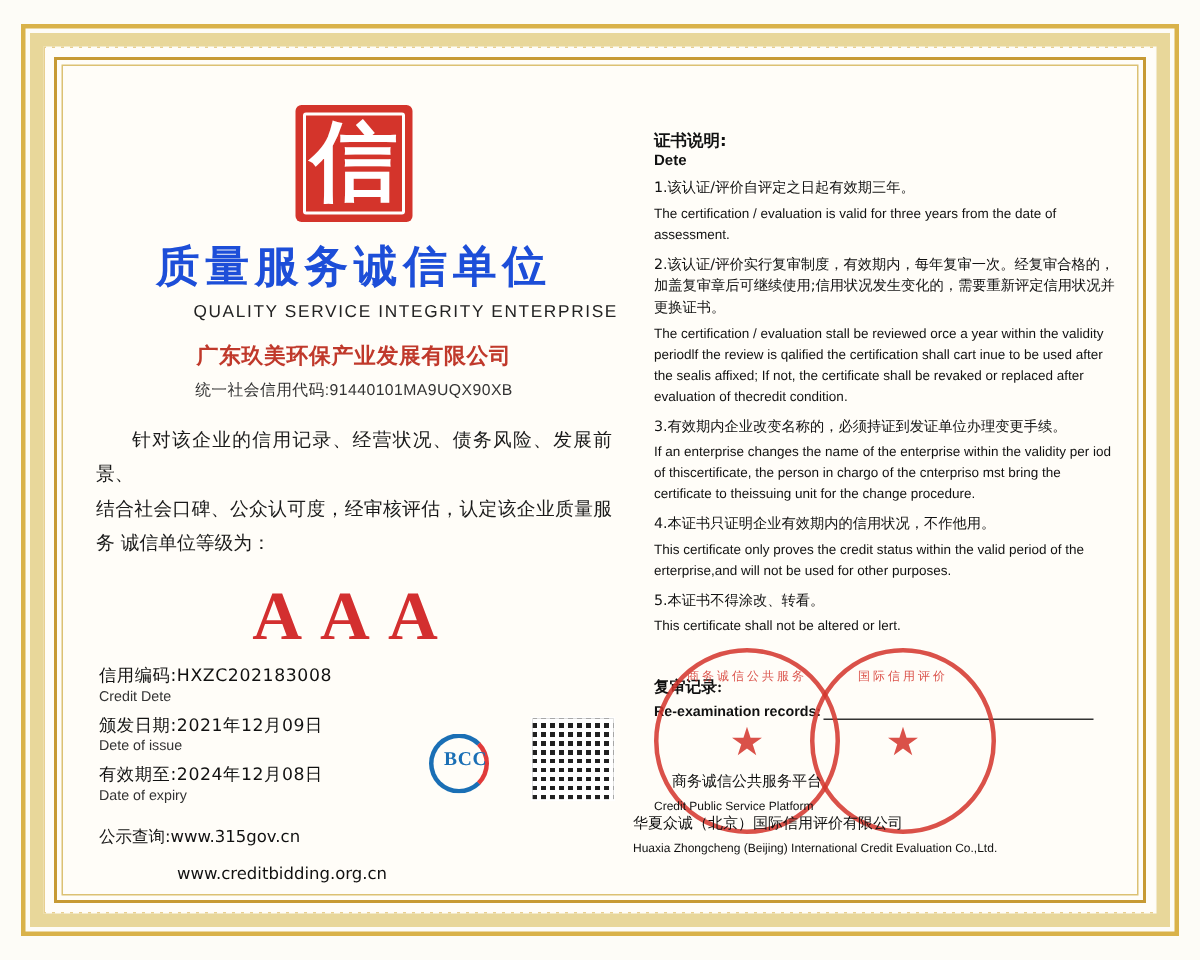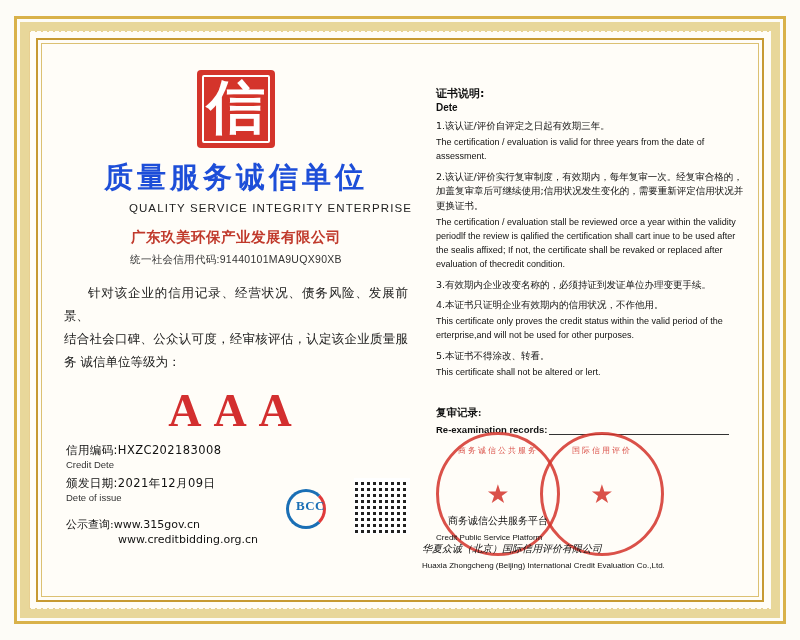--- a/index.html
+++ b/index.html
@@ -160,21 +160,21 @@
   }
   .field .en{
     font-size:9.5px;color:#333;margin-top:1px;
   }
   .footer-links{
     margin-top:14px;padding-left:6px;
     font-size:11px;color:#111;
     font-family:"DejaVu Sans", sans-serif;
   }
   .footer-links .line2{
-    display:block;margin-top:1px;margin-left:52px;
+    display:block;margin-top:11px;margin-left:52px;
   }
   .badges{
     position:absolute;left:240px;bottom:56px;
     display:flex;align-items:center;
   }
   .bcc{
     width:56px;height:34px;position:relative;margin-right:12px;text-decoration:underline;
   }
   .bcc .ring{
     position:absolute;left:0;top:0;width:34px;height:34px;
@@ -259,21 +259,20 @@
   }
   .stamp-text-en{
     position:absolute;left:18px;bottom:48px;
     font-size:8px;color:#111;white-space:nowrap;
   }
   .stamp-org-cn{
     position:absolute;left:4px;bottom:34px;
     font-size:10px;color:#111;
     font-family:"DejaVu Sans", sans-serif;
     white-space:nowrap;
-    font-style:italic;
   }
   .stamp-org-en{
     position:absolute;left:4px;bottom:20px;
     font-size:8px;color:#111;white-space:nowrap;margin-top:32px;
   }
 </style>
 </head>
 <body>
 
 <div class="certificate">
@@ -311,20 +310,24 @@
       <div class="grade">AAA</div>
 
       <div class="field">
         <div class="cn">信用编码:HXZC202183008</div>
         <div class="en">Credit Dete</div>
       </div>
       <div class="field">
         <div class="cn">颁发日期:2021年12月09日</div>
         <div class="en">Dete of issue</div>
       </div>
+      <div class="field">
+        <div class="cn">有效期至:2024年12月08日</div>
+        <div class="en">Date of expiry</div>
+      </div>
 
       <div class="footer-links">
         <span>公示查询:www.315gov.cn</span>
         <span class="line2">www.creditbidding.org.cn</span>
       </div>
 
       <div class="badges">
         <div class="bcc">
           <div class="ring"></div>
           <div class="txt">BCC</div>
@@ -339,20 +342,21 @@
       <div class="notes-head-cn">证书说明:</div>
       <div class="notes-head-en">Dete</div>
 
       <div class="note-cn">1.该认证/评价自评定之日起有效期三年。</div>
       <div class="note-en">The certification / evaluation is valid for three years from the date of assessment.</div>
 
       <div class="note-cn">2.该认证/评价实行复审制度，有效期内，每年复审一次。经复审合格的，加盖复审章后可继续使用;信用状况发生变化的，需要重新评定信用状况并更换证书。</div>
       <div class="note-en">The certification / evaluation stall be reviewed orce a year within the validity periodlf the review is qalified the certification shall cart inue to be used after the sealis affixed; If not, the certificate shall be revaked or replaced after evaluation of thecredit condition.</div>
 
       <div class="note-cn">3.有效期内企业改变名称的，必须持证到发证单位办理变更手续。</div>
+      <div class="note-en">If an enterprise changes the name of the enterprise within the validity per iod of thiscertificate, the person in chargo of the cnterpriso mst bring the certificate to theissuing unit for the change procedure.</div>
 
       <div class="note-cn">4.本证书只证明企业有效期内的信用状况，不作他用。</div>
       <div class="note-en">This certificate only proves the credit status within the valid period of the erterprise,and will not be used for other purposes.</div>
 
       <div class="note-cn">5.本证书不得涂改、转看。</div>
       <div class="note-en">This certificate shall not be altered or lert.</div>
 
       <div class="reexam-cn">复审记录:</div>
       <div class="reexam-en">
         <span>Re-examination records:</span><span class="rule"></span>

